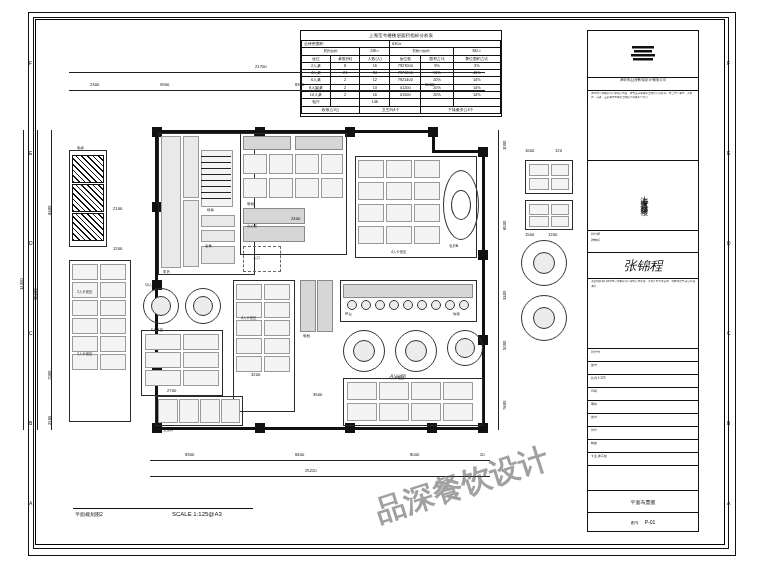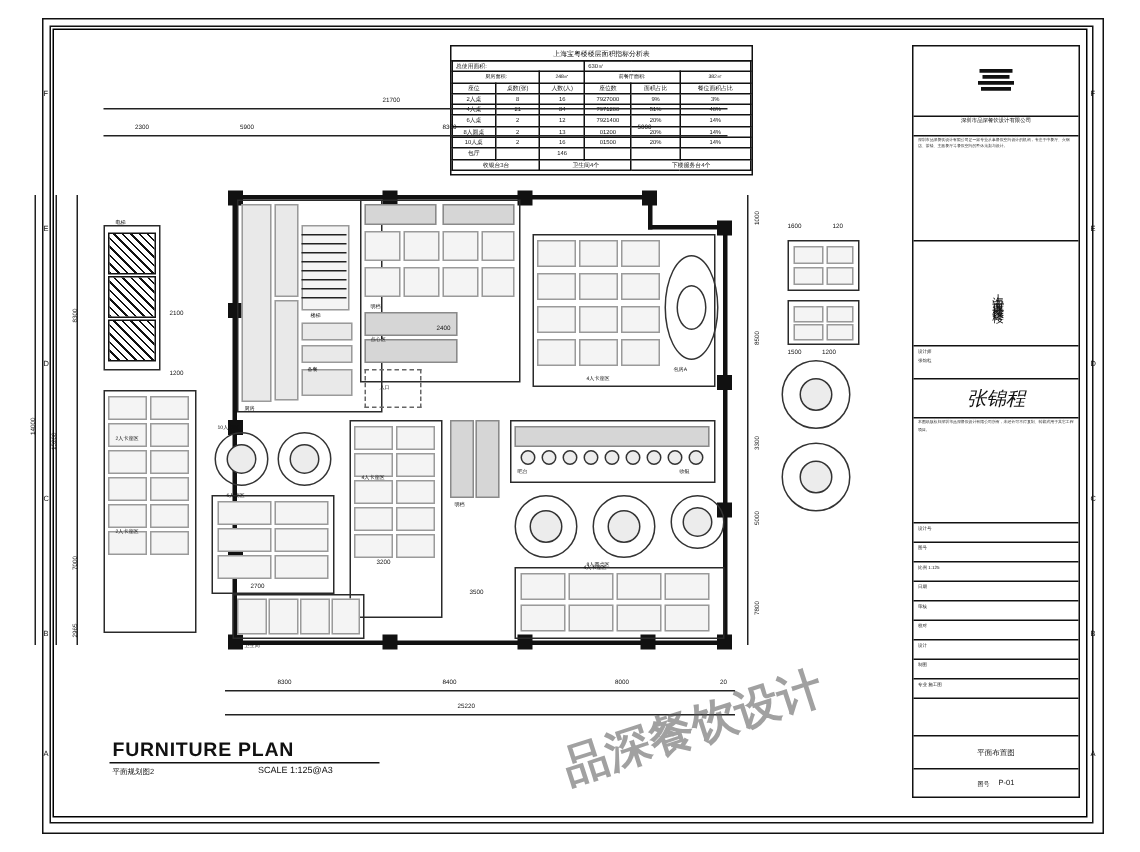--- a/index.html
+++ b/index.html
@@ -35,21 +35,21 @@
   .dimtxt{position:absolute;font-size:4.2px;color:#111;white-space:nowrap;font-family:"Liberation Sans",sans-serif;}
   .dimtxtv{position:absolute;font-size:4.2px;color:#111;white-space:nowrap;transform-origin:0 0;transform:rotate(-90deg);}
 
   
   .table-box{position:absolute;left:300px;top:30px;width:200px;height:85px;border:0.8px solid #111;background:#fff;}
   .tbl-title{position:absolute;left:0;top:0;width:100%;height:9px;border-bottom:0.7px solid #111;font-size:4.6px;display:flex;align-items:center;justify-content:center;}
   .tbl{position:absolute;left:0;top:9px;width:100%;border-collapse:collapse;font-size:3.9px;}
   .tbl td{border:0.5px solid #111;padding:0;height:6.3px;text-align:center;line-height:6.3px;}
 
   
-  .tb{position:absolute;left:608px;top:30px;width:110px;height:500px;border:0.8px solid #111;background:#fff;}
+  .tb{position:absolute;left:587px;top:30px;width:110px;height:500px;border:0.8px solid #111;background:#fff;}
   .tb-cell{position:absolute;left:0;width:110px;border-bottom:0.7px solid #111;box-sizing:border-box;}
   .logo-box{position:absolute;left:0;top:0;width:110px;height:46px;border-bottom:0.7px solid #111;display:flex;align-items:center;justify-content:center;}
   .logo-mark{width:30px;height:22px;}
   .tb-txt{font-size:3.6px;line-height:1.45;color:#111;text-align:center;padding:1px 3px;}
   .tb-big{font-size:8px;letter-spacing:2px;writing-mode:vertical-rl;text-orientation:upright;}
   .sign{font-family:"Liberation Serif",serif;font-size:13px;font-style:italic;color:#111;}
 
   .wm{position:absolute;font-size:30px;color:#555;opacity:.55;font-family:"Liberation Serif",serif;font-weight:bold;}
 
   .ftitle{position:absolute;left:75px;top:492px;font-size:13px;font-weight:bold;letter-spacing:.5px;}
@@ -468,18 +468,17 @@
     <div class="dimtxt" style="left:112px;top:268px;">2700</div>
     <div class="dimtxt" style="left:196px;top:252px;">3200</div>
     <div class="dimtxt" style="left:58px;top:86px;">2100</div>
     <div class="dimtxt" style="left:58px;top:126px;">1200</div>
     <div class="dimtxt" style="left:258px;top:272px;">3500</div>
     <div class="dimtxt" style="left:236px;top:96px;">2400</div>
   </div>
 
   <div class="wm" style="left:372px;top:465px;transform:rotate(-18deg);">品深餐饮设计</div>
 
-  <div class="ftitle">FURNITURE PLAN</div>
   <div class="fline"></div>
   <div class="fsub">平面规划图2</div>
   <div class="fscale">SCALE  1:125@A3</div>
 
 </div>
 
 </body></html>

